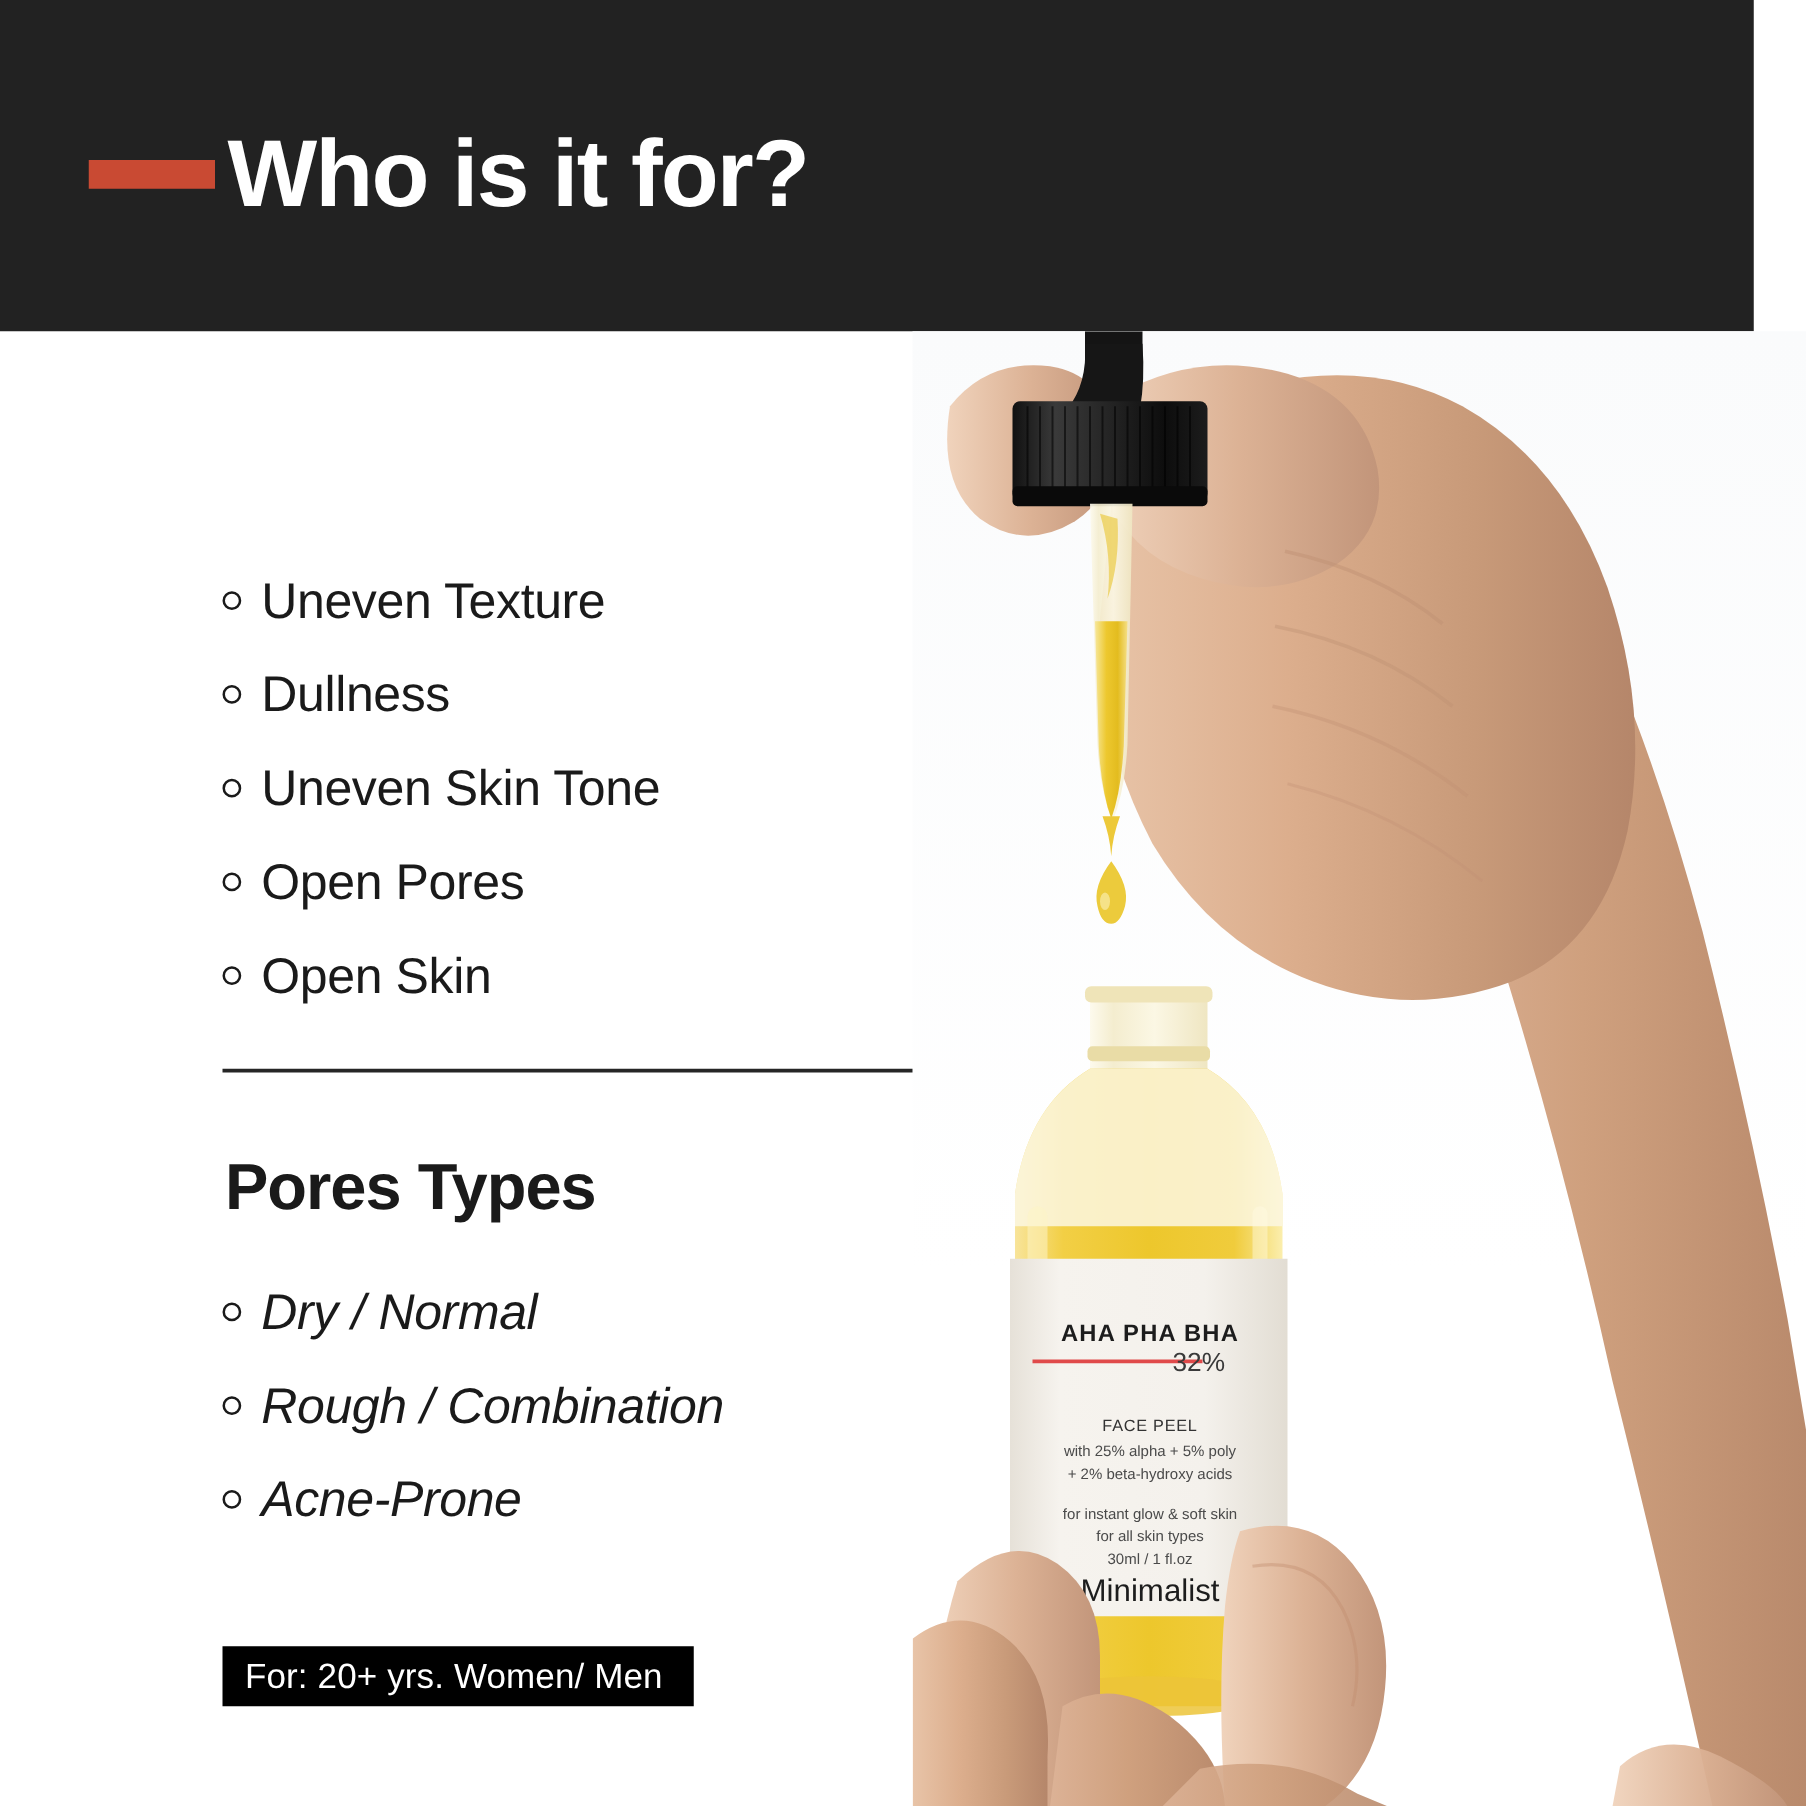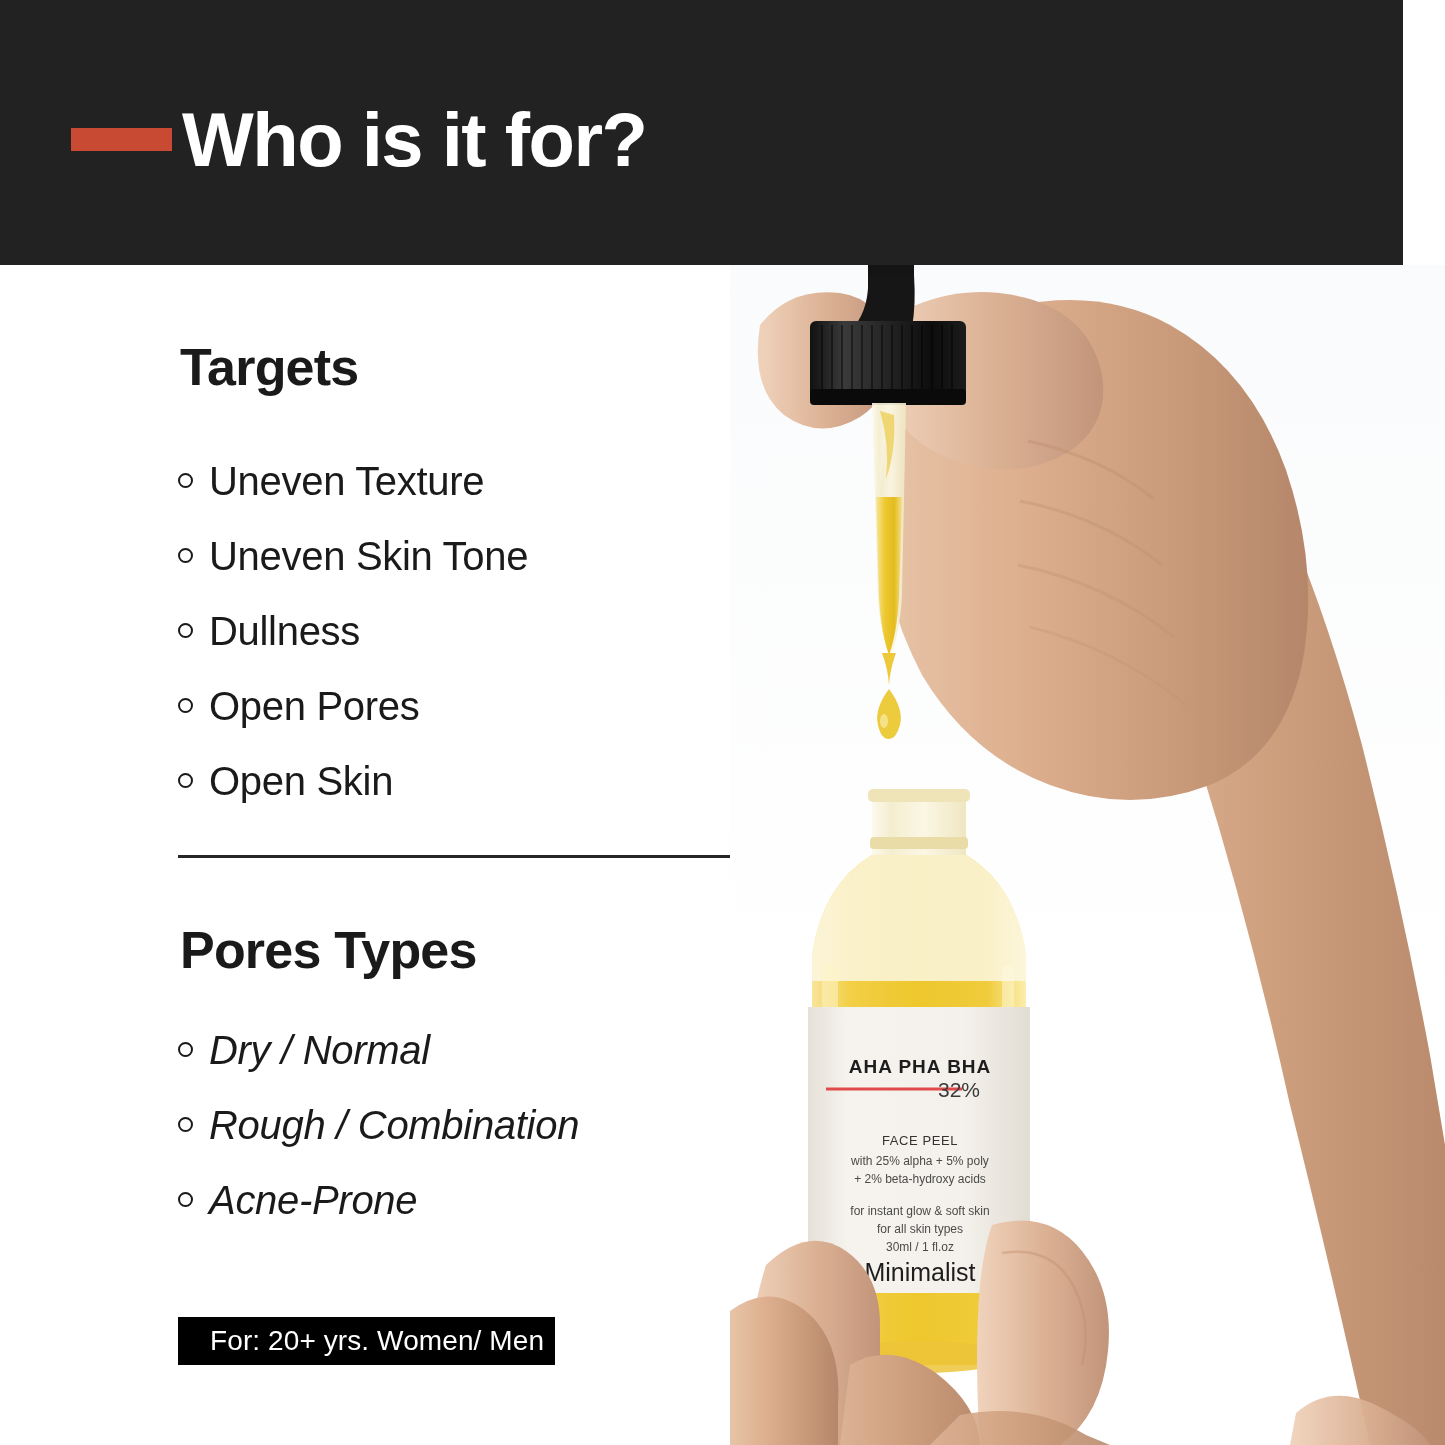--- a/index.html
+++ b/index.html
@@ -115,21 +115,21 @@
     top: 1052px;
     width: 377px;
     height: 48px;
     background: #000000;
     display: flex;
     align-items: center;
   }
   .age-badge-text {
     color: #ffffff;
     font-size: 28px;
-    padding-left: 32px;
+    padding-left: 18px;
     letter-spacing: 0.1px;
     white-space: nowrap;
     text-align: center;
   }
 
   
   .photo {
     position: absolute;
     left: 730px;
     top: 265px;
@@ -145,34 +145,33 @@
 
 <div id="page">
 
   <div class="header-bar">
     <div class="header-accent"></div>
     <div class="header-title">Who is it for?</div>
   </div>
 
   <div class="content">
 
-    <div class="section-heading" id="targets-heading">Targets</div>
 
     <ul class="bullet-list" id="targets-list">
       <li class="bullet-item">
         <span class="bullet-marker"></span>
         <span class="bullet-text">Uneven Texture</span>
       </li>
       <li class="bullet-item">
         <span class="bullet-marker"></span>
+        <span class="bullet-text">Dullness</span>
+      </li>
+      <li class="bullet-item">
+        <span class="bullet-marker"></span>
         <span class="bullet-text">Uneven Skin Tone</span>
-      </li>
-      <li class="bullet-item">
-        <span class="bullet-marker"></span>
-        <span class="bullet-text">Dullness</span>
       </li>
       <li class="bullet-item">
         <span class="bullet-marker"></span>
         <span class="bullet-text">Open Pores</span>
       </li>
       <li class="bullet-item">
         <span class="bullet-marker"></span>
         <span class="bullet-text">Open Skin</span>
       </li>
     </ul>

